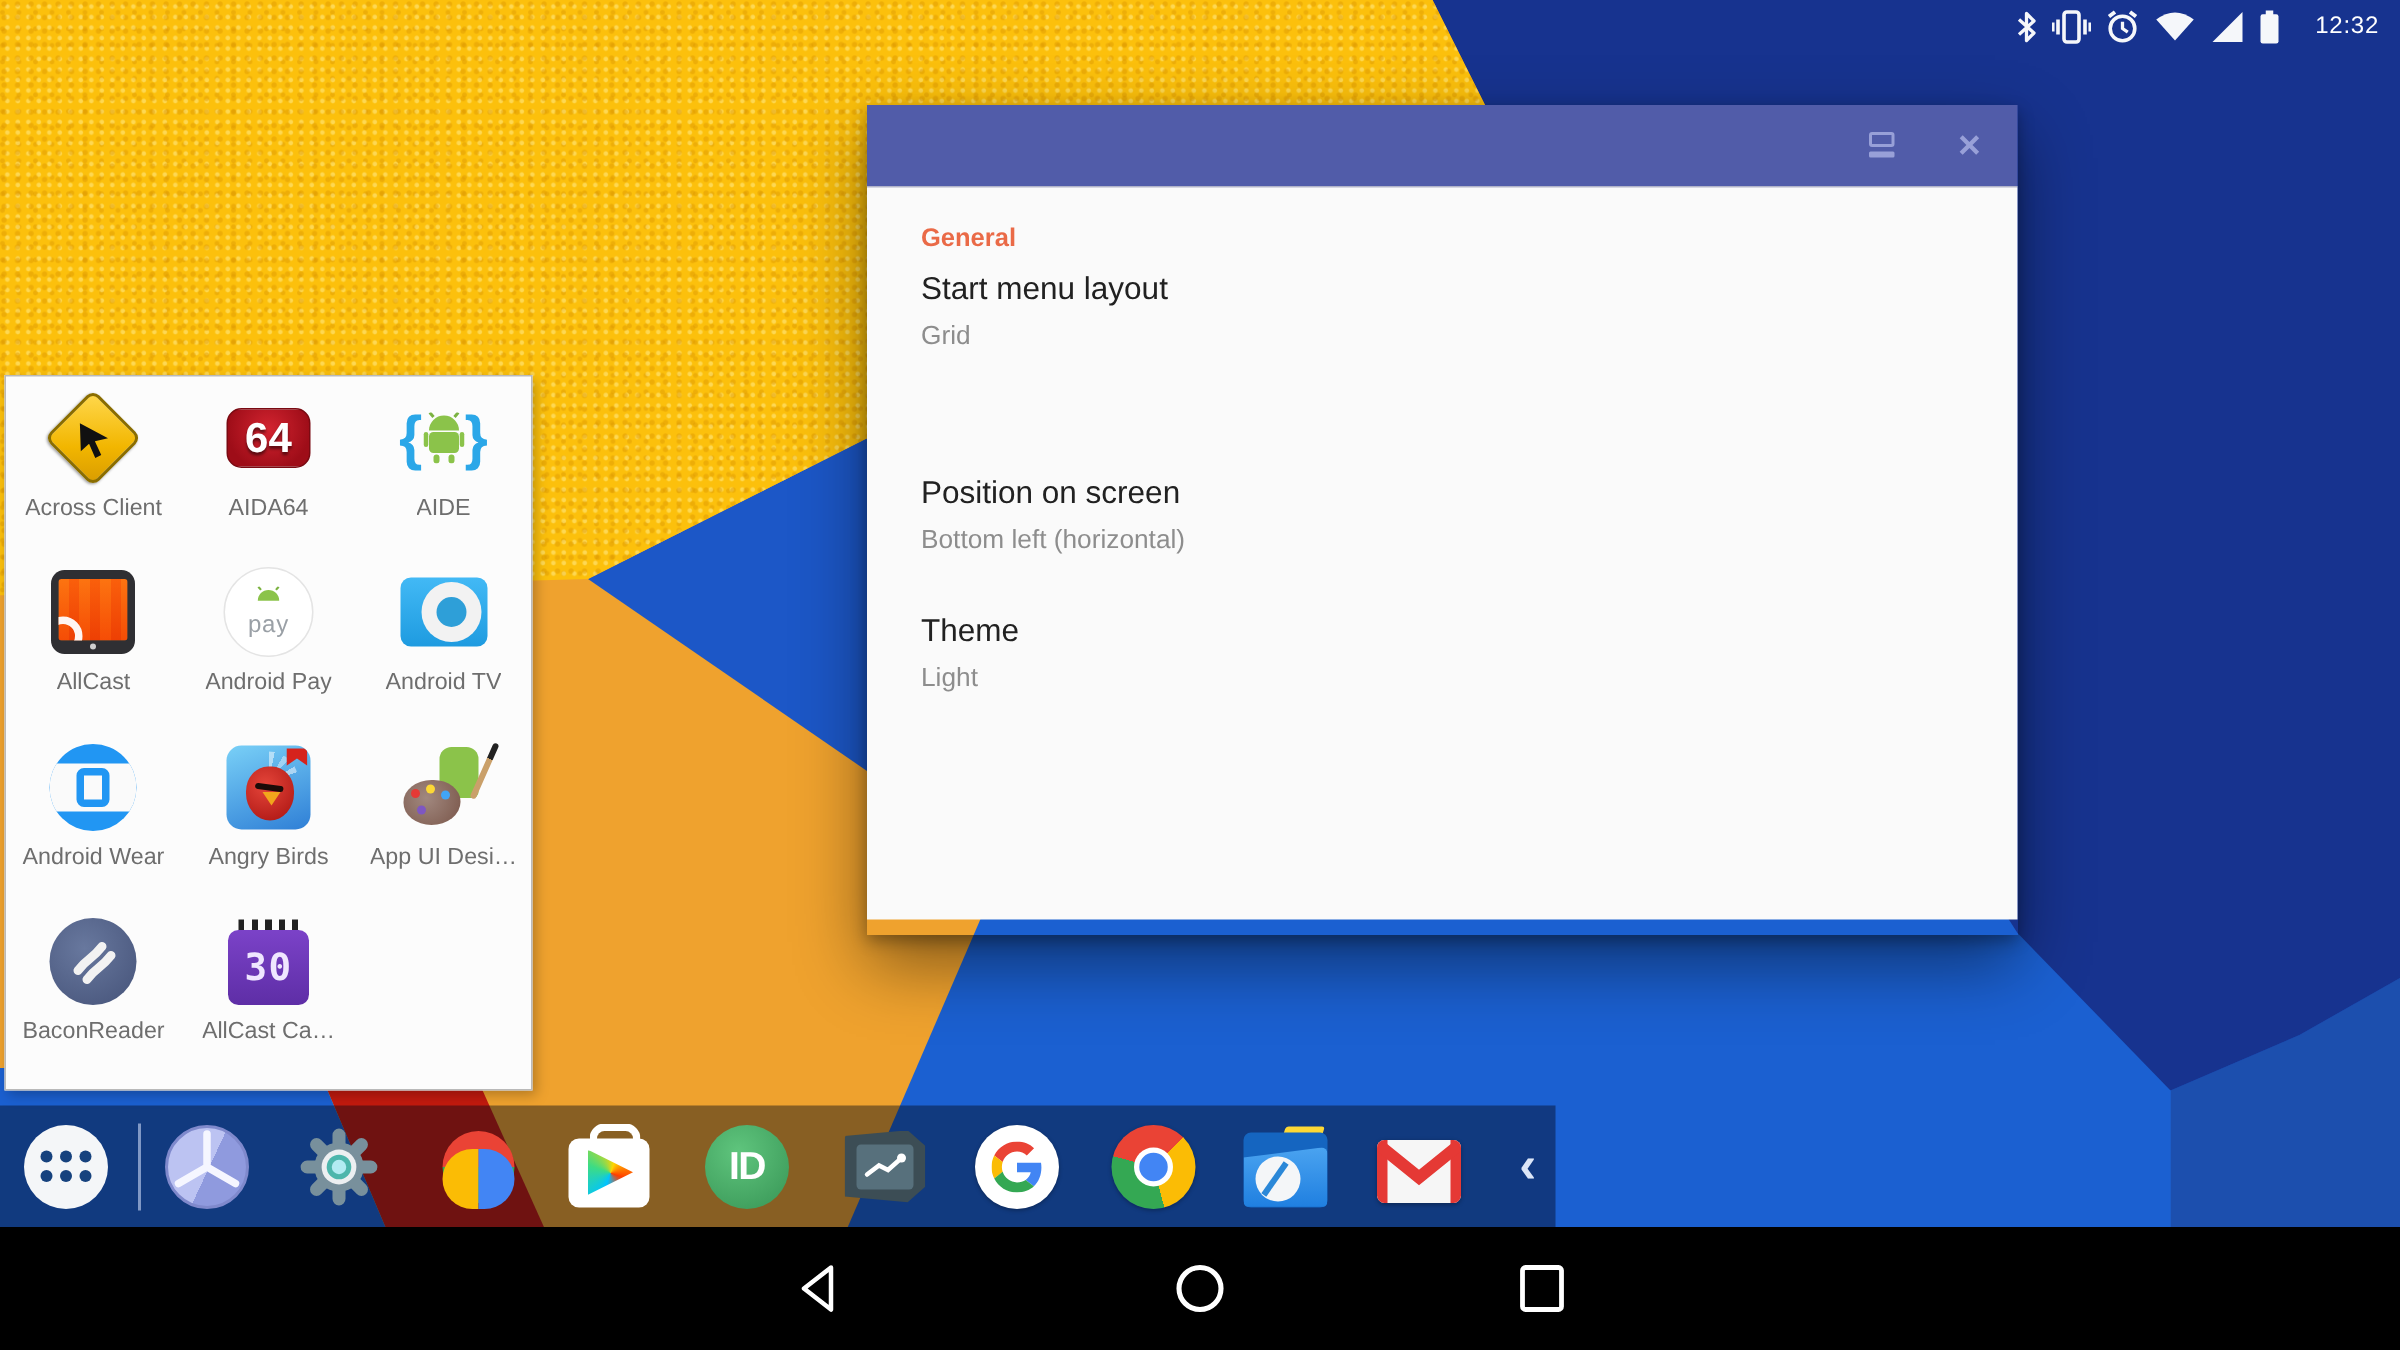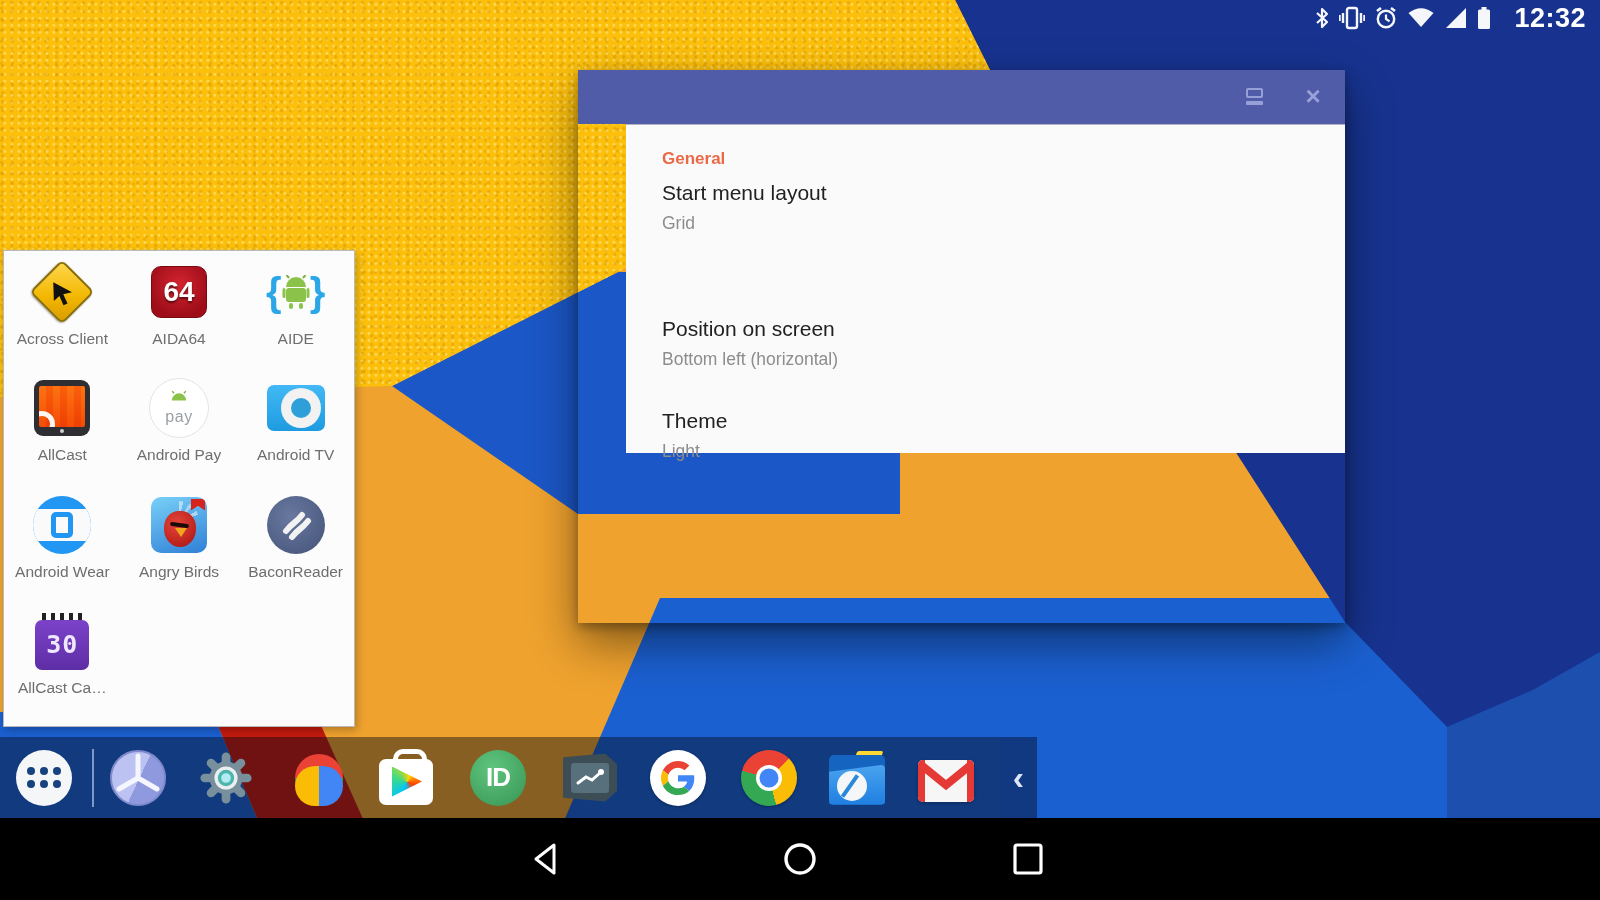--- a/index.html
+++ b/index.html
@@ -20,57 +20,57 @@
     background-image:
       radial-gradient(circle at 30% 30%, rgba(220,150,0,.45) 0 1.4px, transparent 2.2px),
       radial-gradient(circle at 70% 62%, rgba(255,235,140,.55) 0 1.1px, transparent 1.9px),
       radial-gradient(circle at 15% 75%, rgba(210,140,0,.35) 0 1.2px, transparent 2px);
     background-size:9px 9px, 7px 7px, 11px 11px;
     clip-path:polygon(0px 0px,955px 0px,990px 70px,618px 272px,392px 386px,0px 397px); }
 
   
   .statusbar { position:absolute; top:0; right:14px; height:36px; display:flex; align-items:center; gap:9px; z-index:6; color:#fff; }
   .statusbar svg { display:block; opacity:.96; }
-  .sb-time { font-size:27px; font-weight:bold; letter-spacing:.5px; margin-left:14px; }
+  .sb-time { font-size:16px; font-weight:normal; letter-spacing:.5px; margin-left:14px; }
 
   
   .win { position:absolute; left:578px; top:70px; width:767px; height:553px; z-index:4;
          box-shadow:0 20px 44px rgba(0,0,0,.45), 0 4px 10px rgba(0,0,0,.3); }
   .win-caption { height:54px; background:#515ca9; position:relative; }
   .cap-btn { position:absolute; top:17px; width:20px; height:20px; color:#98a0d8; }
   .cap-restore { right:80px; }
   .cap-restore .r1 { position:absolute; left:1px; top:1px; width:17px; height:10px; border:2.5px solid #98a0d8; border-radius:2px; }
   .cap-restore .r2 { position:absolute; left:1px; top:14px; width:17px; height:4px; background:#98a0d8; border-radius:1px; }
   .cap-close { right:22px; font-size:26px; line-height:18px; font-weight:bold; text-align:center; }
   .win-toolbar { height:102px; background:#4554a6; position:relative; display:flex; align-items:center; }
   .win-title { color:#fff; font-size:25px; font-weight:500; letter-spacing:.3px; margin-left:36px; }
   .switch { position:absolute; right:28px; top:40px; width:50px; height:22px; }
   .switch .track { position:absolute; inset:0; border-radius:11px; background:#8187bd; opacity:.85; }
   .switch .thumb { position:absolute; right:-4px; top:-6px; width:33px; height:33px; border-radius:50%;
                    background:#fd6b3d; box-shadow:0 2px 4px rgba(0,0,0,.35); }
-  .win-content { height:329px; background:#fafafa; position:relative; border-top:1px solid rgba(40,45,110,.35);margin-left:48px; }
+  .win-content { height:489px; background:#fafafa; position:relative; border-top:1px solid rgba(40,45,110,.35); }
   .sec-label { position:absolute; left:36px; top:24px; color:#ea6a47; font-size:17px; font-weight:bold; }
   .pref { position:absolute; left:36px; }
   .pref .p-title { font-size:21px; color:#212121; }
   .pref .p-value { font-size:17.5px; color:#8d8d8d; margin-top:8px; }
   .pref1 { top:56px; } .pref2 { top:192px; } .pref3 { top:284px; }
 
   
   .drawer { position:absolute; left:3px; top:250px; width:352px; height:477px; background:#fcfcfc;
             border:1px solid #b9b9b9; z-index:3; box-shadow:2px 3px 8px rgba(0,0,0,.25);
             display:grid; grid-template-columns:repeat(3,1fr); padding-top:10px; }
   .app { display:flex; flex-direction:column; align-items:center; justify-content:flex-start; height:114px; }
   .app .ic { width:62px; height:62px; display:flex; align-items:center; justify-content:center; position:relative; }
   .app .lbl { margin-top:7px; font-size:15.5px; color:#6e6e6e; max-width:112px; white-space:nowrap; overflow:hidden; }
 
   
   .i-across { width:46px; height:46px; background:linear-gradient(135deg,#ffd84d,#f2b600 60%,#d99c00);
               border:2px solid #8a6d00; border-radius:6px; transform:rotate(45deg); position:relative; box-shadow:0 1px 2px rgba(0,0,0,.4);}
   .i-across svg { position:absolute; left:7px; top:7px; transform:rotate(-45deg); }
-  .i-aida { width:56px; height:52px; background:radial-gradient(circle at 50% 35%,#d32430,#9e0d18 75%); border-radius:10px;
+  .i-aida { width:56px; height:40px; background:radial-gradient(circle at 50% 35%,#d32430,#9e0d18 75%); border-radius:10px;
             color:#fff; font-size:28px; font-weight:bold; display:flex; align-items:center; justify-content:center;
             text-shadow:0 2px 2px rgba(0,0,0,.5); border:1px solid #7a0a12;}
   .i-aide { display:flex; align-items:center; font-weight:bold; color:#2ba7e8; font-size:40px; line-height:40px; }
   .i-allcast { width:56px; height:56px; background:#2f2f33; border-radius:9px; padding:6px 5px 9px 5px; position:relative;}
   .i-allcast .scr { width:100%; height:100%; border-radius:2px;
      background:repeating-linear-gradient(90deg,#e8732c 0 7px,#d65f1f 7px 14px),linear-gradient(#f08030,#c85510); background-blend-mode:overlay; position:relative; overflow:hidden;}
   .i-allcast .arc { position:absolute; left:-10px; bottom:-10px; width:26px; height:26px; border-radius:50%; border:5px solid rgba(255,255,255,.95); }
   .i-allcast .dot { position:absolute; left:50%; bottom:3px; width:4px; height:4px; margin-left:-2px; border-radius:50%; background:#cfcfcf;}
   .i-pay { width:60px; height:60px; border-radius:50%; background:#fff; border:1px solid #e4e4e4; display:flex; flex-direction:column; align-items:center; justify-content:center;}
   .i-pay .word { color:#9aa0a6; font-size:16px; margin-top:1px; letter-spacing:.5px;}
@@ -269,20 +269,34 @@
           <div class="bird"></div>
           <div class="brow"></div>
           <div class="beak"></div>
           <div class="flag"></div>
     </div>
       </div>
     <div class="lbl">Angry Birds</div>
   </div>
   <div class="app">
     <div class="ic">
+        <div class="i-appui">
+      <div class="droid"></div>
+          <div class="brush"></div>
+          <div class="pal"></div>
+      <div class="d1"></div>
+          <div class="d2"></div>
+          <div class="d3"></div>
+          <div class="d4"></div>
+    </div>
+      </div>
+    <div class="lbl">App UI Desi…</div>
+  </div>
+  <div class="app">
+    <div class="ic">
         <div class="i-bacon">
       <svg width="40" height="40" viewBox="0 0 40 40">
         <path d="M10 26 q4 -5 8 -8 q4 -3 8 -8" stroke="#f2f2f2" stroke-width="6" fill="none" stroke-linecap="round"></path>
         <path d="M16 32 q4 -5 8 -8 q4 -3 8 -8" stroke="#f2f2f2" stroke-width="6" fill="none" stroke-linecap="round"></path>
       </svg>
     </div>
       </div>
     <div class="lbl">BaconReader</div>
   </div>
   <div class="app">

